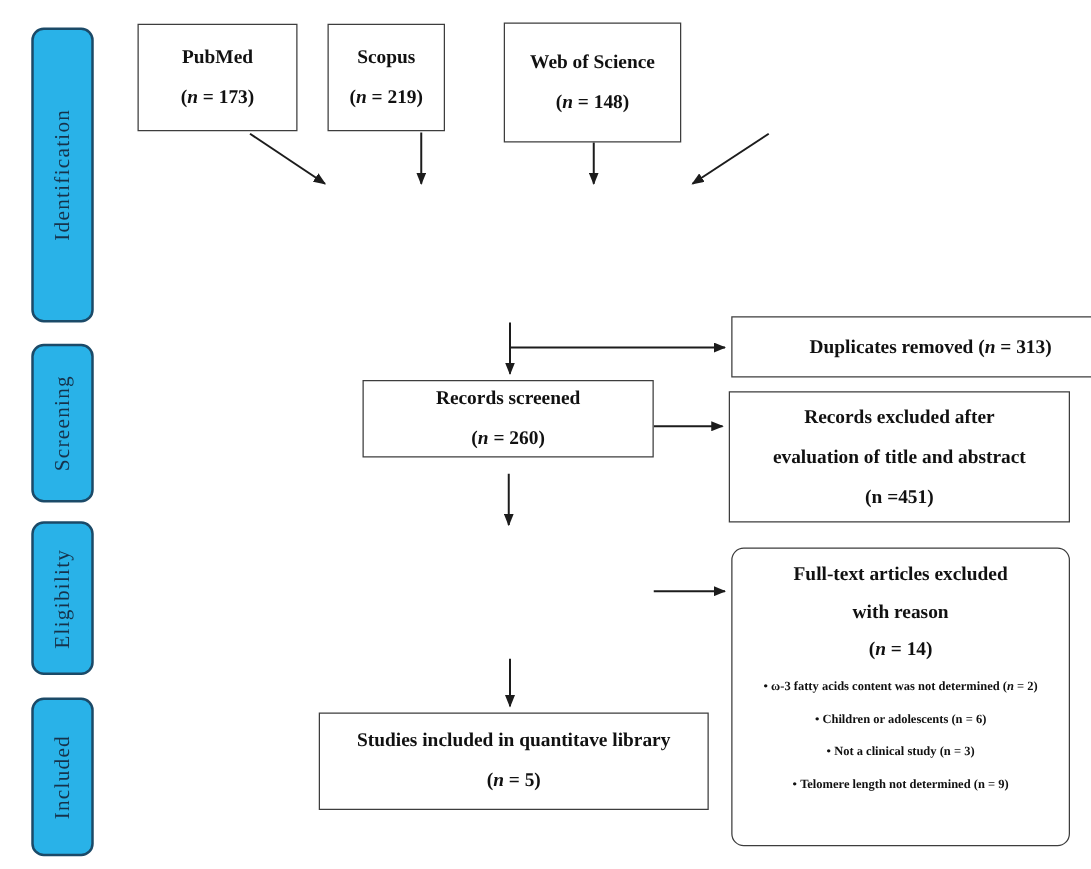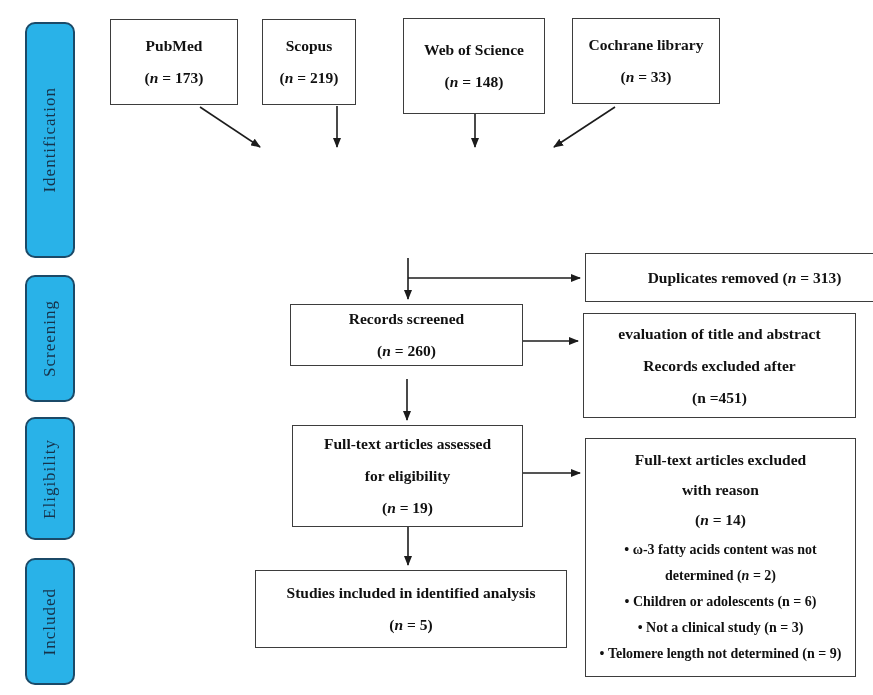--- a/index.html
+++ b/index.html
@@ -52,30 +52,30 @@
     align-items: center;
     text-align: center;
     color: #111111;
     font-weight: bold;
   }
   .box .bl {
     font-size: 15.5px;
     line-height: 32px;
     white-space: nowrap;
   }
-  .box.tall { justify-content: flex-start; padding-top: 6px; }
+  .box.tall { justify-content: flex-start; padding-top: 6px; border-radius: 10px; }
   .box.tall .bl { line-height: 30px; }
   .reasons {
     margin-top: 2px;
     width: 100%;
     padding: 0 6px;
     box-sizing: border-box;
   }
   .reason {
-    font-size: 14px;
+    font-size: 10px;
     line-height: 26px;
     text-align: center;
   }
   .reason::before { content: "\2022\00a0 "; }
   i { font-style: italic; }
 </style>
 </head>
 <body>
 
 <div class="canvas">
@@ -118,57 +118,48 @@
     <div class="bl">(<i>n</i> = 173)</div>
   </div>
   <div class="box" style="left:262px; top:19px; width:94px; height:86px;">
     <div class="bl">Scopus</div>
     <div class="bl">(<i>n</i> = 219)</div>
   </div>
   <div class="box" style="left:403px; top:18px; width:142px; height:96px;">
     <div class="bl">Web of Science</div>
     <div class="bl">(<i>n</i> = 148)</div>
   </div>
-  <div class="box" style="left:572px; top:18px; width:148px; height:86px;">
-    <div class="bl">Cochrane library</div>
-    <div class="bl">(<i>n</i> = 33)</div>
-  </div>
 
 
   <div class="box" style="left:585px; top:253px; width:319px; height:49px;">
     <div class="bl">Duplicates removed (<i>n</i> = 313)</div>
   </div>
 
   <div class="box" style="left:290px; top:304px; width:233px; height:62px;">
     <div class="bl">Records screened</div>
     <div class="bl">(<i>n</i> = 260)</div>
   </div>
 
   <div class="box" style="left:583px; top:313px; width:273px; height:105px;">
+    <div class="bl">Records excluded after</div>
     <div class="bl">evaluation of title and abstract</div>
-    <div class="bl">Records excluded after</div>
     <div class="bl">(n =451)</div>
   </div>
 
-  <div class="box" style="left:292px; top:425px; width:231px; height:102px;">
-    <div class="bl">Full-text articles assessed</div>
-    <div class="bl">for eligibility</div>
-    <div class="bl">(<i>n</i> = 19)</div>
-  </div>
 
   <div class="box tall" style="left:585px; top:438px; width:271px; height:239px;">
     <div class="bl">Full-text articles excluded</div>
     <div class="bl">with reason</div>
     <div class="bl">(<i>n</i> = 14)</div>
     <div class="reasons">
       <div class="reason">ω-3 fatty acids content was not determined (<i>n</i> = 2)</div>
       <div class="reason">Children or adolescents (n = 6)</div>
       <div class="reason">Not a clinical study (n = 3)</div>
       <div class="reason">Telomere length not determined (n = 9)</div>
     </div>
   </div>
 
   <div class="box" style="left:255px; top:570px; width:312px; height:78px;">
-    <div class="bl">Studies included in identified analysis</div>
+    <div class="bl">Studies included in quantitave library</div>
     <div class="bl">(<i>n</i> = 5)</div>
   </div>
 
 </div>
 
 </body></html>

